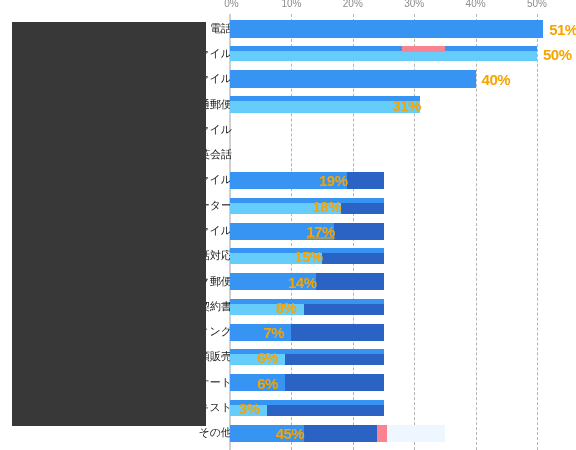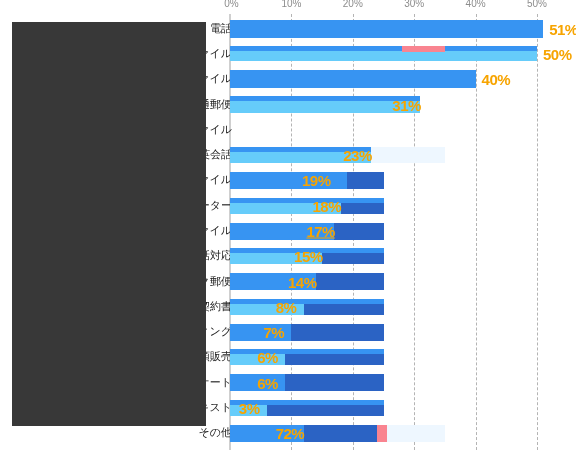--- a/index.html
+++ b/index.html
@@ -135,33 +135,27 @@
           <div class="bar-value c-light" style="width: 190.34px;"></div>
           <div class="bar-strip" style="width: 190.34px;"></div>
           <div class="vlabel" style="left: 162.34px;">31%</div>
         </div>
       </div>
       <div class="row" style="top: 121.324px; height: 17px;">
         <div class="cat-label" style="top: 2.5px;">PDFファイル</div>
       </div>
       <div class="row" style="top: 147.118px; height: 16px;">
         <div class="cat-label" style="top: 2px;">電話英会話</div>
-        <div class="barwrap" style="width: 346px;">
-          <div class="bar-wash" style="width: 214.9px;"></div>
-          <div class="bar-value c-light" style="width: 141.22px;"></div>
-          <div class="bar-strip" style="width: 141.22px;"></div>
-          <div class="vlabel" style="left: 113.22px;">23%</div>
-        </div>
       </div>
       <div class="row" style="top: 171.912px; height: 17px;">
         <div class="cat-label" style="top: 2.5px;">Webファイル</div>
         <div class="barwrap" style="width: 346px;">
           <div class="bar-total" style="width: 153.5px;"></div>
           <div class="bar-value c-primary" style="width: 116.66px;"></div>
-          <div class="vlabel" style="left: 72px;">19%</div>
+          <div class="vlabel" style="left: 89px;">19%</div>
         </div>
       </div>
       <div class="row" style="top: 197.706px; height: 16px;">
         <div class="cat-label" style="top: 2px;">メールデーター</div>
         <div class="barwrap" style="width: 298px;">
           <div class="bar-total" style="width: 153.5px;"></div>
           <div class="bar-value c-light" style="width: 110.52px;"></div>
           <div class="bar-strip" style="width: 153.5px;"></div>
           <div class="vlabel" style="left: 82.52px;">18%</div>
         </div>
@@ -234,20 +228,20 @@
           <div class="vlabel" style="left: 8.84px;">3%</div>
         </div>
       </div>
       <div class="row" style="top: 424.853px; height: 17px;">
         <div class="cat-label" style="top: 2.5px; font-family: Liberation Serif, serif;">その他</div>
         <div class="barwrap" style="width: 346px;">
           <div class="bar-wash" style="width: 214.9px;"></div>
           <div class="bar-total" style="width: 153.5px;"></div>
           <div class="bar-value c-primary" style="width: 73.68px;"></div>
           <div class="bar-pink" style="left: 147.36px; width: 9.21px;"></div>
-          <div class="vlabel" style="left: 45.68px;">72%</div>
+          <div class="vlabel" style="left: 45.68px;">45%</div>
         </div>
       </div>
     </div>
 
   <div id="overlay"></div>
 
 </div>
 
 </body></html>

